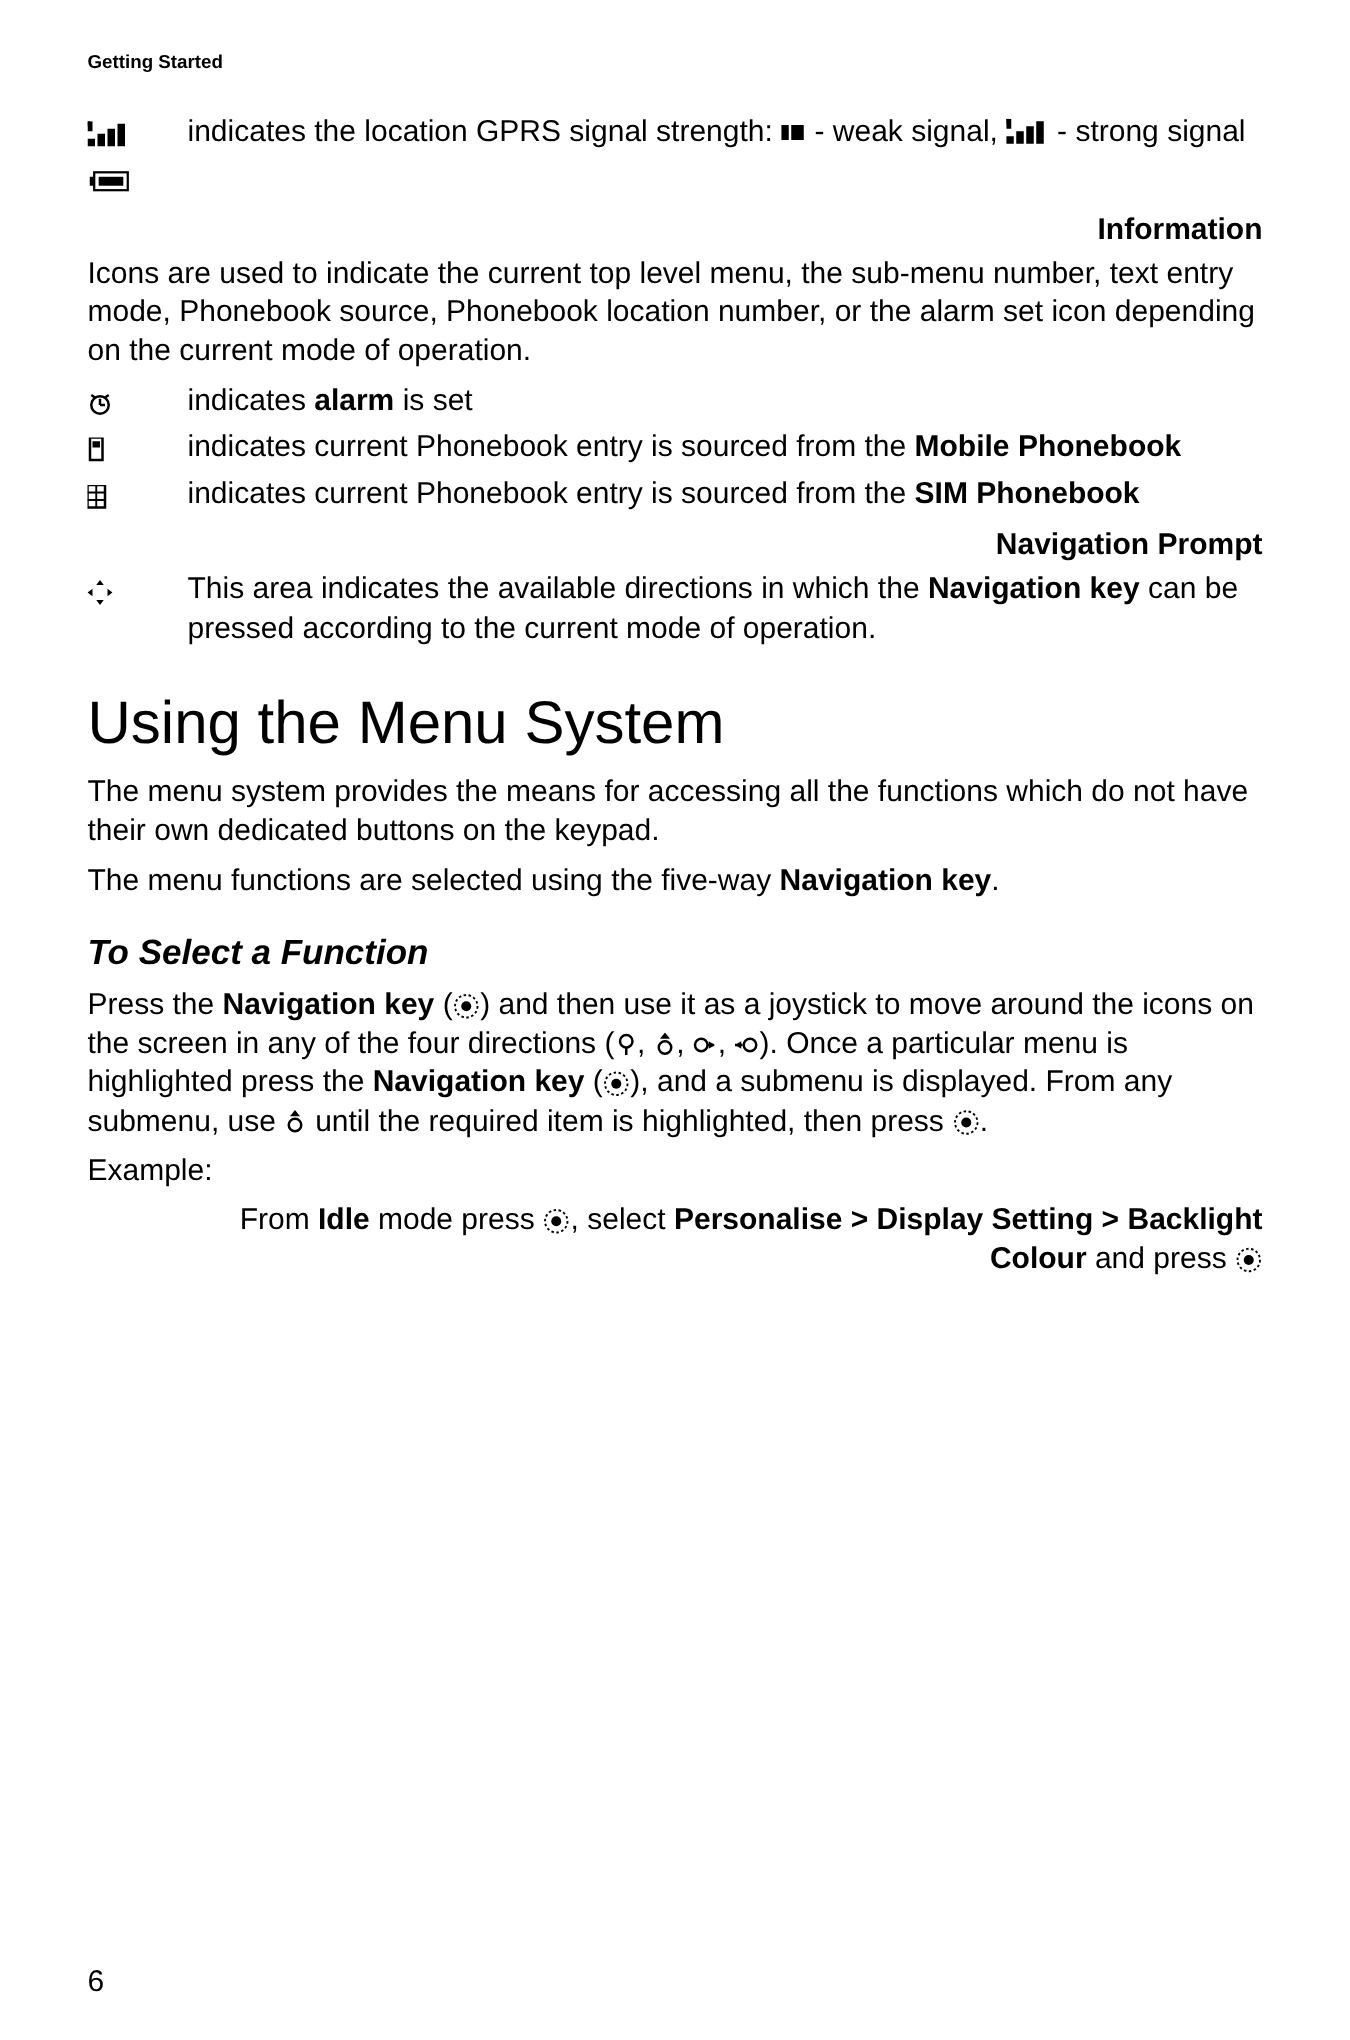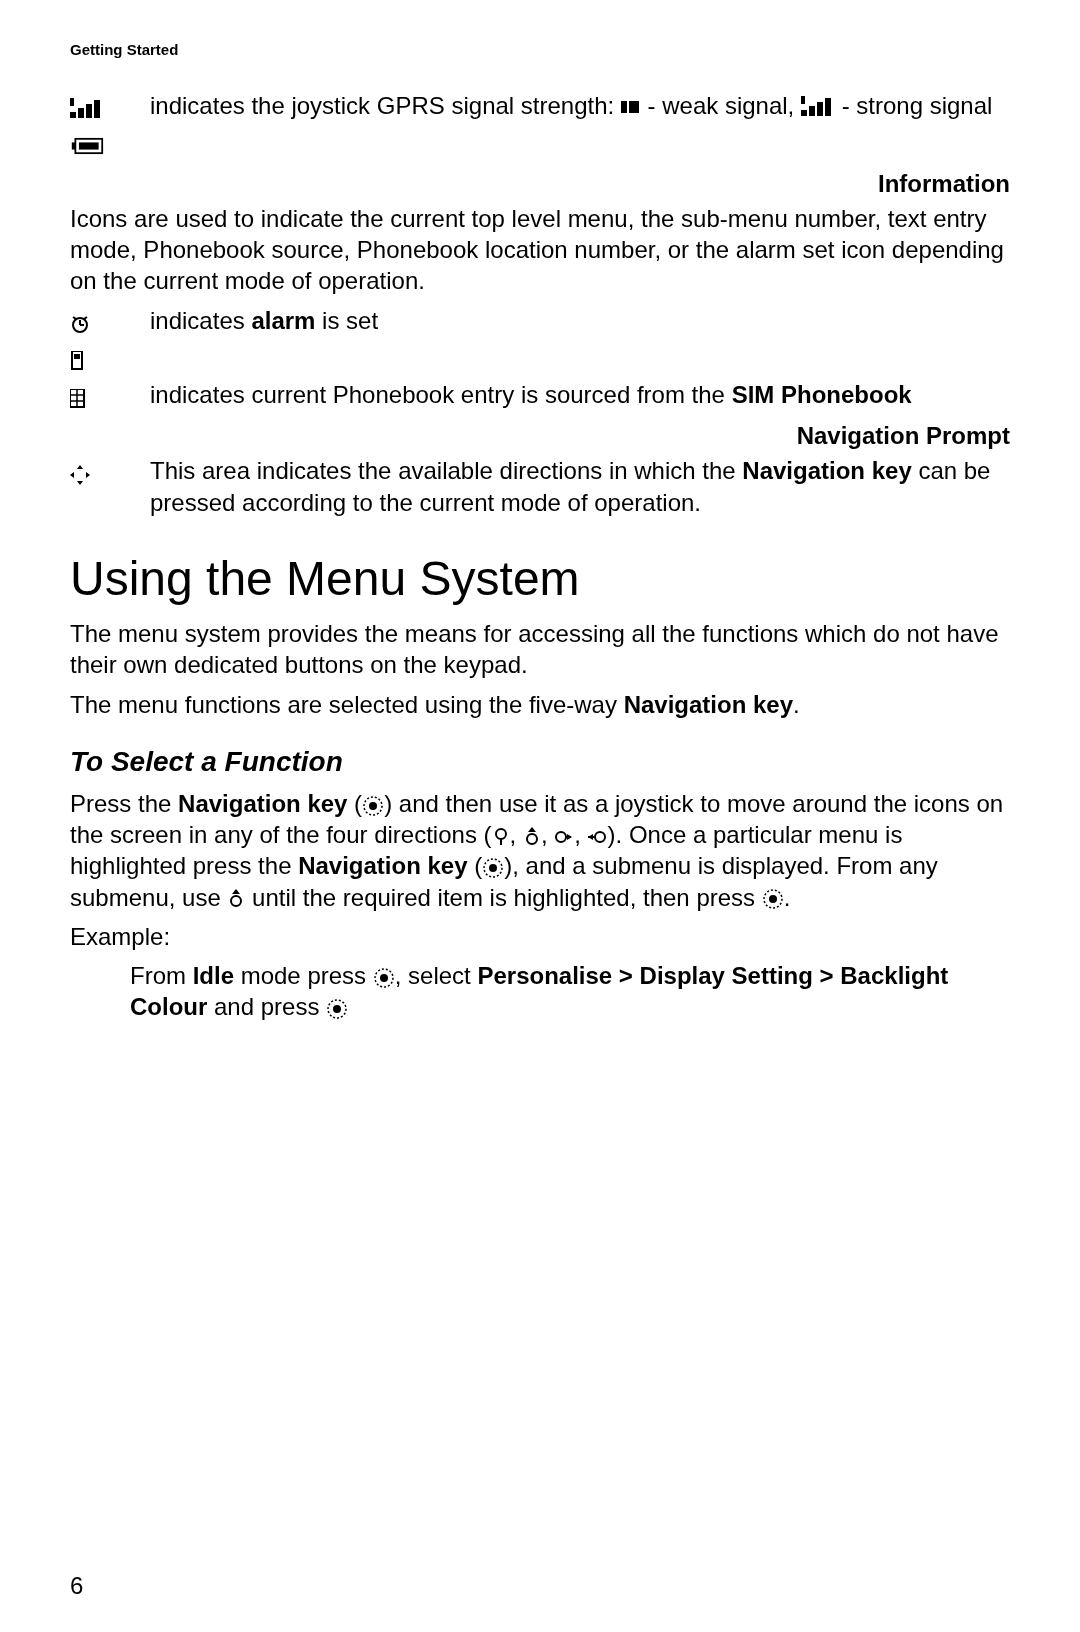--- a/index.html
+++ b/index.html
@@ -47,20 +47,21 @@
     margin: 30px 0 8px 0;
   }
   .subheading-italic {
     font-style: italic;
     font-weight: bold;
     font-size: 28px;
     margin: 24px 0 8px 0;
   }
   .example-indent {
     margin-left: 60px;
+    text-align: right;
   }
   svg.inline {
     vertical-align: middle;
     display: inline-block;
   }
 </style>
 </head>
 <body>
 
 <svg width="0" height="0" style="position:absolute">
@@ -149,21 +150,21 @@
 
 <div class="header">Getting Started</div>
 
 <div class="icon-row">
   <div class="icon-col">
     <svg class="inline" width="34" height="22">
         <use href="#sig-strong"></use>
       </svg>
   </div>
   <div class="text-col">
-    <span>indicates the joystick GPRS signal strength: </span><svg class="inline" width="20" height="16">
+    <span>indicates the location GPRS signal strength: </span><svg class="inline" width="20" height="16">
         <use href="#sig-weak"></use>
       </svg><span> - weak signal, </span><svg class="inline" width="34" height="22">
         <use href="#sig-strong"></use>
       </svg><span> - strong signal</span>
   </div>
 </div>
 
 <div class="icon-row">
   <div class="icon-col">
     <svg class="inline" width="34" height="18" viewBox="-6 -1 38 18">
@@ -181,20 +182,23 @@
       </svg></div>
   <div class="text-col">
     <span>indicates </span><b>alarm</b><span> is set</span>
   </div>
 </div>
 
 <div class="icon-row">
   <div class="icon-col"><svg class="inline" width="16" height="20">
         <use href="#mobile"></use>
       </svg></div>
+  <div class="text-col">
+    <span>indicates current Phonebook entry is sourced from the </span><b>Mobile Phonebook</b>
+  </div>
 </div>
 
 <div class="icon-row">
   <div class="icon-col"><svg class="inline" width="16" height="20">
         <use href="#sim"></use>
       </svg></div>
   <div class="text-col">
     <span>indicates current Phonebook entry is sourced from the </span><b>SIM Phonebook</b>
   </div>
 </div>

